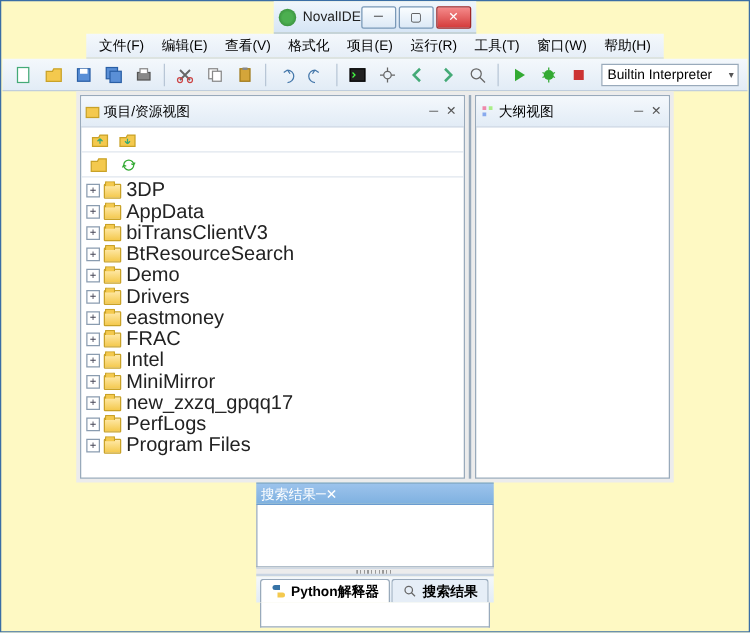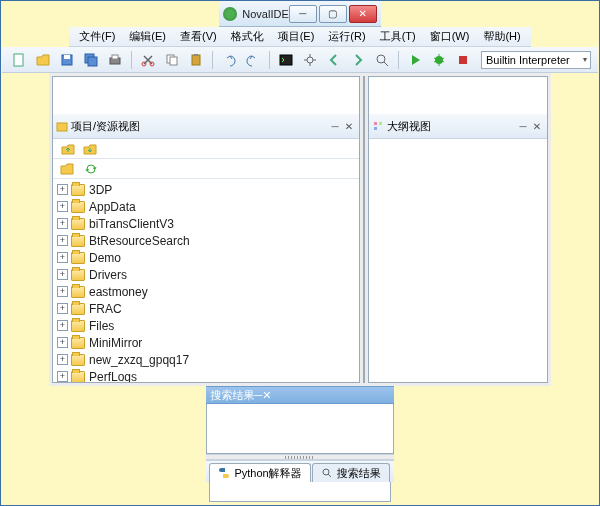--- a/index.html
+++ b/index.html
@@ -14,49 +14,49 @@
 .menubar { height: 20px; background: linear-gradient(#f4f8fc,#e6eef7); display:flex; align-items:center; padding: 0 4px; gap: 2px; border-bottom:1px solid #c8d4e2;}
 .menuitem { padding: 2px 6px; cursor: default; }
 .toolbar { height: 26px; background: linear-gradient(#f4f8fc,#e2ecf6); display:flex; align-items:center; padding: 2px 7px; gap: 4px; border-bottom:1px solid #c0cedd;}
 .tbtn { width:20px; height:20px; display:flex; align-items:center; justify-content:center; border:1px solid transparent; border-radius:2px; }
 .tbtn svg { width:14px; height:14px; }
 .tsep { width:1px; height:18px; background:#b8c6d6; margin:0 2px;}
 .interp { margin-left:4px; height:18px; border:1px solid #9ab; background:#fff; padding:0 14px 0 4px; font-size:10px; display:flex; align-items:center; position:relative; min-width:110px;}
 .interp::after{content:"▾"; position:absolute; right:3px; font-size:8px; color:#555;}
 .mainrow { flex:1; display:flex; background:#ececec; min-height:0;}
 .panel { background:#fff; border:1px solid #9ab; display:flex; flex-direction:column; min-height:0;}
-.panel-hdr { height:18px; background: linear-gradient(#f4f8fc,#e2ecf6); border-bottom:1px solid #c8d4e2; display:flex; align-items:center; padding:12px 3px; font-size:10px;margin-top:37px;}
+.panel-hdr { height:18px; background: linear-gradient(#f4f8fc,#e2ecf6); border-bottom:1px solid #c8d4e2; display:flex; align-items:center; padding:12px 3px; font-size:10px;}
 .panel-hdr .ico{width:12px;height:12px;margin-right:3px;}
 .panel-hdr .sp{flex:1;}
 .panel-hdr .pbtn{width:14px;height:14px; display:flex;align-items:center;justify-content:center;color:#555;font-size:10px;}
 .left { width:308px; margin:3px;}
 .center { flex:1; margin:3px 0;}
-.right { width:180px; margin:3px;}
+.right { width:156px; margin:3px;}
 .drive-row{height:20px;display:flex;align-items:center;padding:2px;border-bottom:1px solid #e0e6ee;}
 .drive-sel{flex:1;height:17px;border:1px solid #9ab;background:#fff;display:flex;align-items:center;padding:0 3px;font-size:10px;position:relative;}
 .drive-sel::after{content:"▾";position:absolute;right:3px;font-size:8px;color:#555;}
 .drive-sel .dico{width:12px;height:12px;margin-right:3px;display:inline-block;}
 .drive-btns{display:flex;gap:2px;margin-left:3px;}
 .icon-row{height:20px;display:flex;align-items:center;padding:2px 4px;gap:4px;border-bottom:1px solid #e0e6ee;}
 .tree{flex:1;overflow:auto;padding:2px 0;}
 .tree-item{display:flex;align-items:center;height:17px;padding-left:4px;}
 .expander{width:11px;height:11px;border:1px solid #8a9cb0;background:#fff;display:flex;align-items:center;justify-content:center;font-size:9px;line-height:1;color:#445;margin-right:3px;}
 .noexp{width:11px;height:11px;margin-right:3px;}
 .fico{width:14px;height:12px;margin-right:4px;}
 .folder{background:linear-gradient(#ffe9a8,#f4c94e);border:1px solid #c9a227;border-radius:1px;position:relative;}
 .folder::before{content:"";position:absolute;top:-3px;left:0;width:6px;height:3px;background:#f4c94e;border:1px solid #c9a227;border-bottom:none;border-radius:1px 1px 0 0;}
 .file{background:#fff;border:1px solid #aab;}
-.tree-label{font-size:12px;color:#222;}
+.tree-label{font-size:16px;color:#222;}
 .bottom{display:flex;flex-direction:column;}
 .search-hdr{height:18px;background:linear-gradient(#9cc3ec,#7fb1e0);border-top:1px solid #6a9cd0;border-bottom:1px solid #6a9cd0;display:flex;align-items:center;padding:0 4px;font-size:10px;color:#fff;}
 .search-body{height:50px;background:#fff;border:1px solid #9ab;border-top:none;}
 .split-thin{height:6px;background:#ececec;border-top:1px solid #c8d4e2;border-bottom:1px solid #c8d4e2;display:flex;align-items:center;justify-content:center;}
 .split-thin .grip{width:30px;height:3px;background:repeating-linear-gradient(90deg,#999 0 1px,transparent 1px 3px);}
 .tabs{height:22px;background:linear-gradient(#f4f8fc,#e2ecf6);display:flex;align-items:flex-end;padding:0 3px;border-top:1px solid #c8d4e2;}
-.tab{height:19px;border:1px solid #9ab;border-bottom:none;background:#fff;padding:2px 8px;display:flex;align-items:center;gap:4px;margin-right:1px;border-radius:3px 3px 0 0;font-size:10px;}
+.tab{height:19px;border:1px solid #9ab;border-bottom:none;background:#fff;padding:2px 8px;display:flex;align-items:center;gap:4px;margin-right:1px;border-radius:3px 3px 0 0;font-size:10px;font-weight:bold;}
 .tab.inactive{background:#e6eef7;}
 .tabico{width:12px;height:12px;}
 .lower-blank{height:20px;background:#fff;border:1px solid #9ab;border-top:none;margin:0 3px 3px;}
 svg{display:block;}
 </style>
 </head>
 <body>
 
 <div class="window">
   <div class="titlebar">
@@ -268,21 +268,21 @@
             <span class="tree-label">eastmoney</span>
           </div>
           <div class="tree-item">
             <div class="expander">+</div>
             <div class="fico folder"></div>
             <span class="tree-label">FRAC</span>
           </div>
           <div class="tree-item">
             <div class="expander">+</div>
             <div class="fico folder"></div>
-            <span class="tree-label">Files</span>
+            <span class="tree-label">Intel</span>
           </div>
           <div class="tree-item">
             <div class="expander">+</div>
             <div class="fico folder"></div>
             <span class="tree-label">MiniMirror</span>
           </div>
           <div class="tree-item">
             <div class="expander">+</div>
             <div class="fico folder"></div>
             <span class="tree-label">new_zxzq_gpqq17</span>

